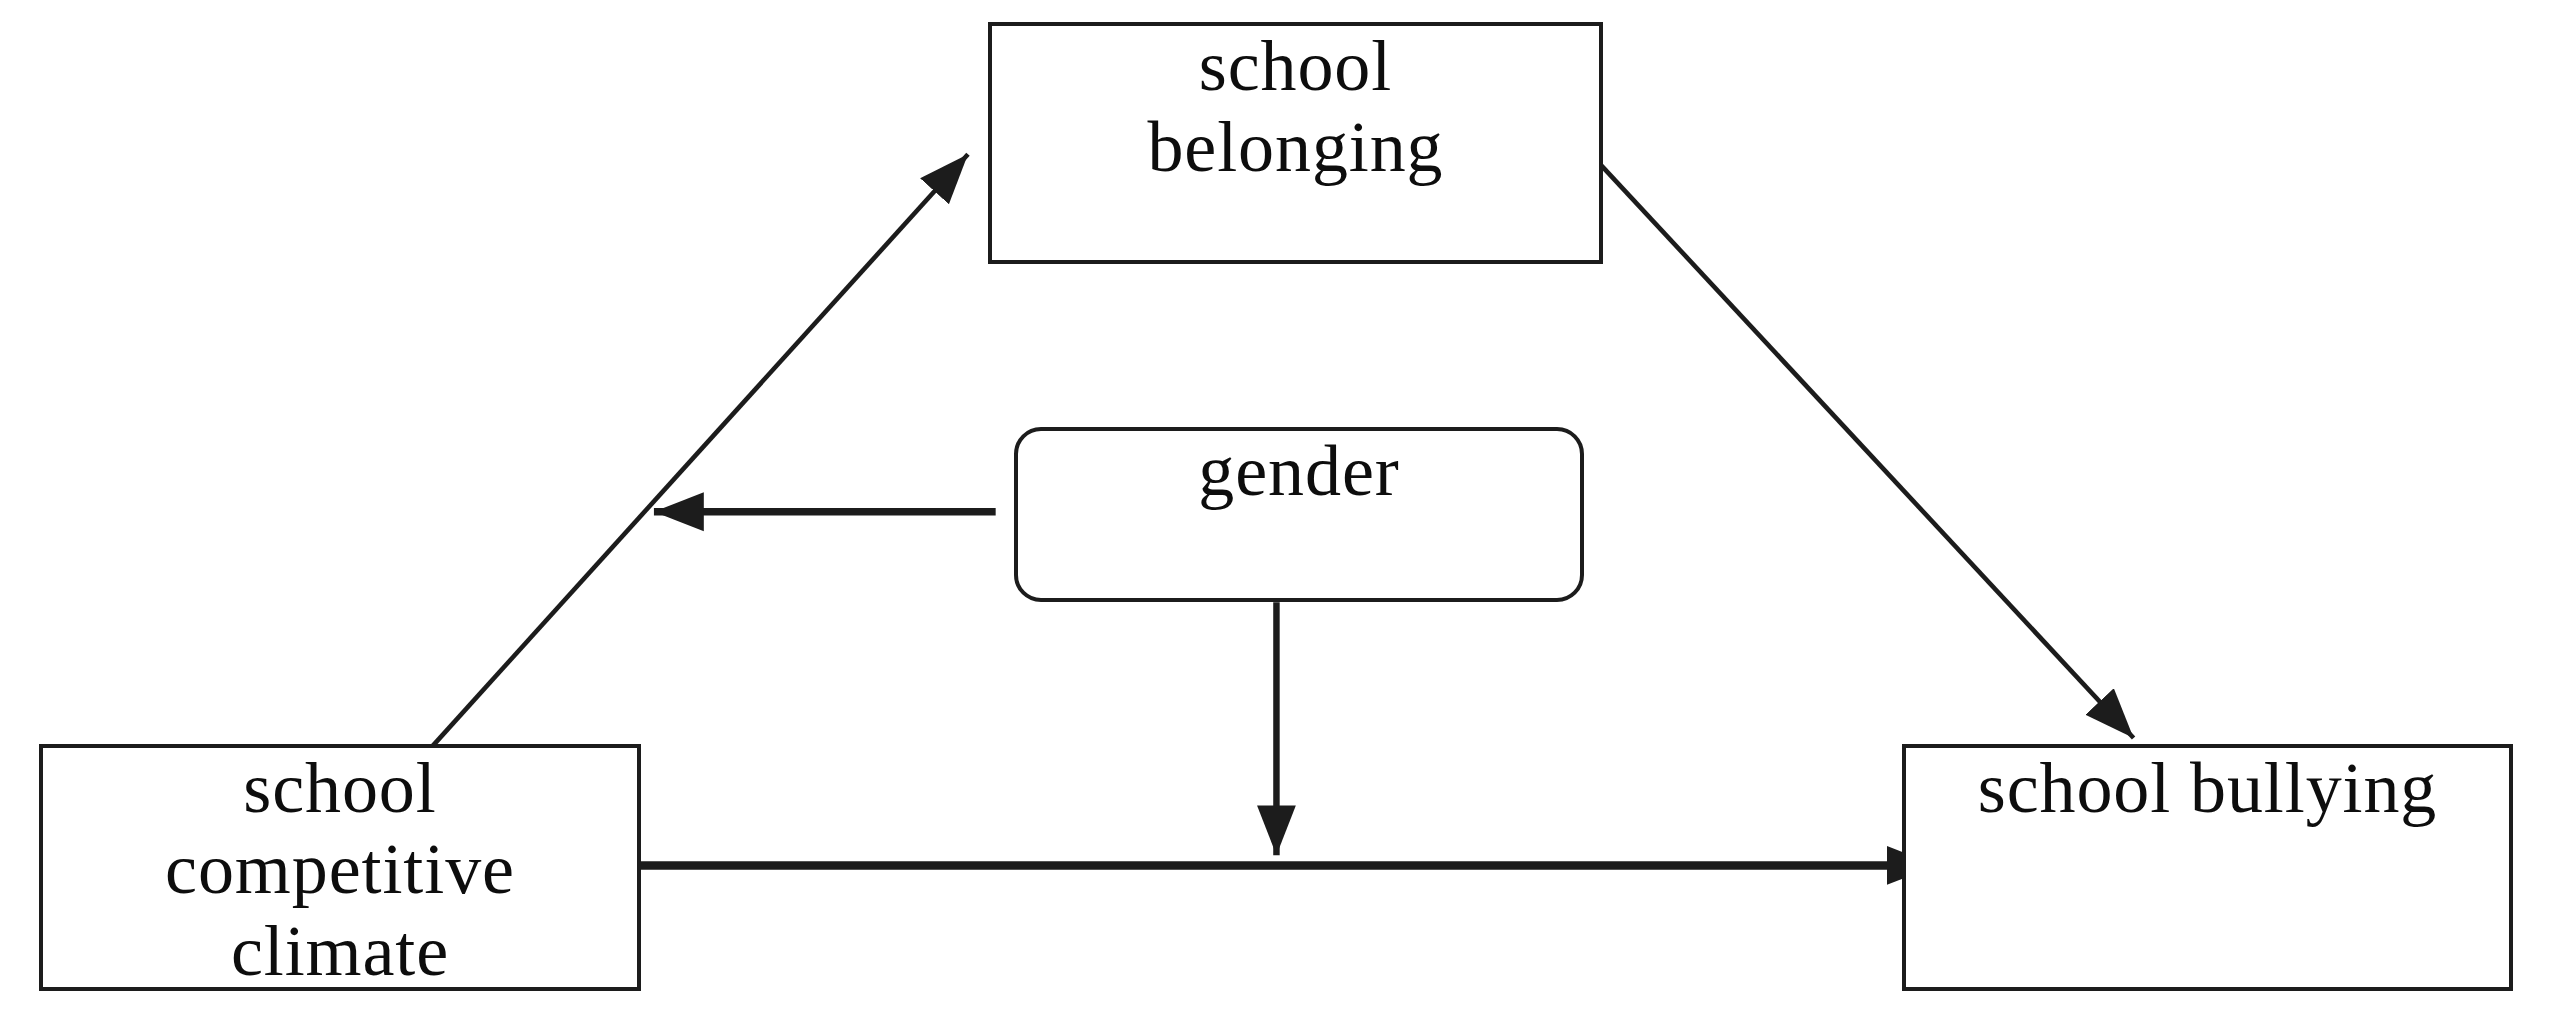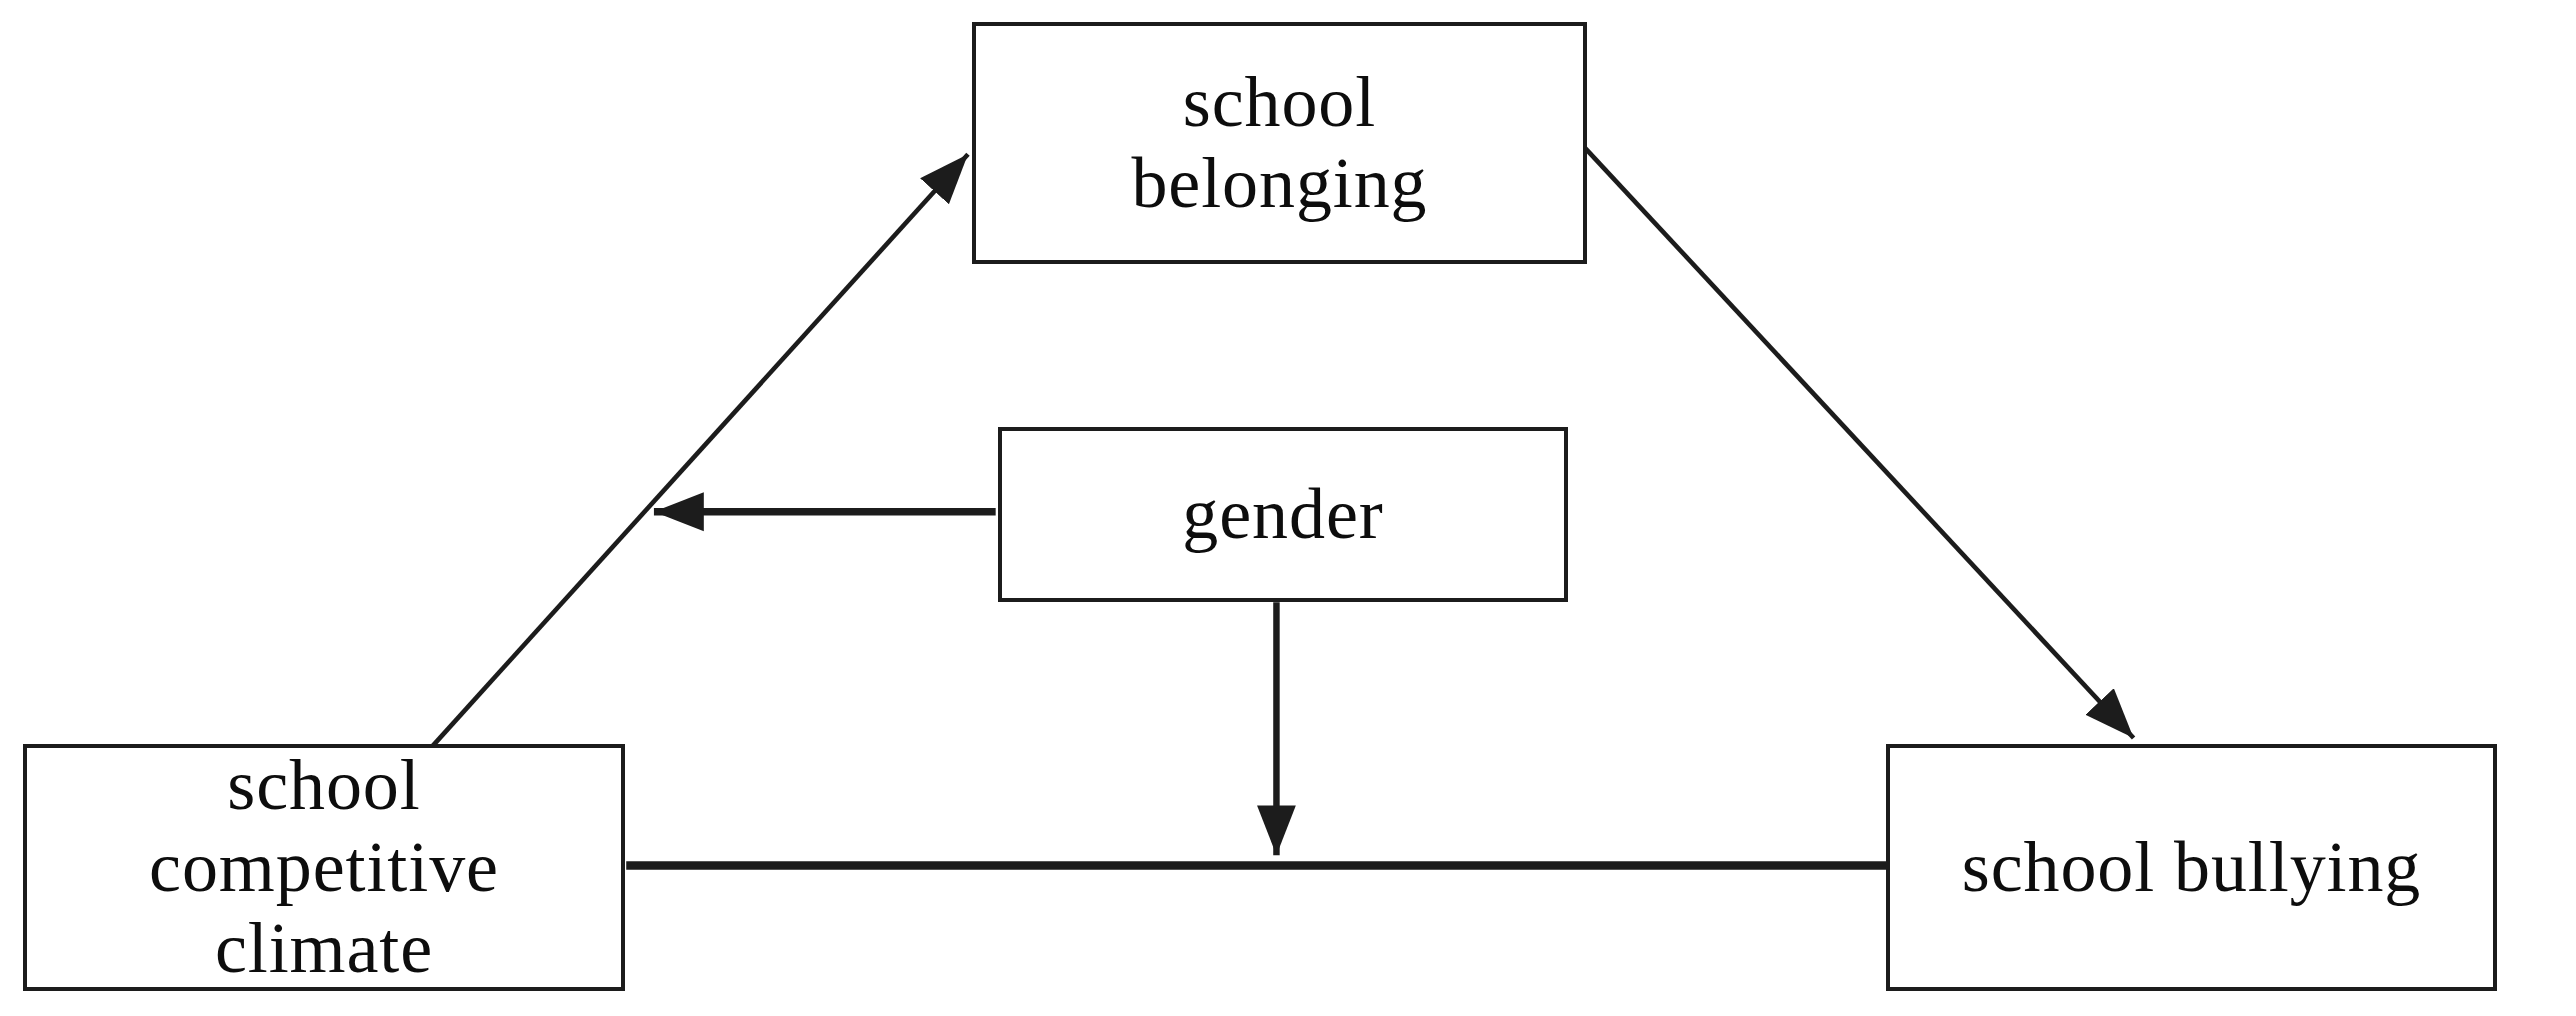--- a/index.html
+++ b/index.html
@@ -15,33 +15,33 @@
     position: absolute;
     left: 0; top: 0;
     width: 2576px; height: 1017px;
   }
   .node {
     position: absolute;
     box-sizing: border-box;
     border: 4.6px solid #1c1c1c;
     background: #ffffff;
     display: flex;
-    align-items: center;
     justify-content: center;
     text-align: center;
+    margin-left: 16px;
   }
   .node .label {
     white-space: pre-line;
     font-size: 72px;
     line-height: 1.13;
     color: #0d0d0d;
     letter-spacing: 0.9px;
   }
   .node-belonging   { left: 972px; top: 22px;  width: 615px; height: 242px; }
-  .node-gender      { left: 998px; top: 427px; width: 570px; height: 175px; }
+  .node-gender      { left: 998px; top: 427px; width: 570px; height: 175px; border-radius: 27px; }
   .node-climate     { left: 23px;   top: 744px; width: 602px; height: 247px; }
   .node-bullying    { left: 1886px; top: 744px; width: 611px; height: 247px; }
 </style>
 </head>
 <body>
 
 <div class="canvas">
 
   <svg class="edges" viewBox="0 0 2789 1101" xmlns="http://www.w3.org/2000/svg">
     <defs>

